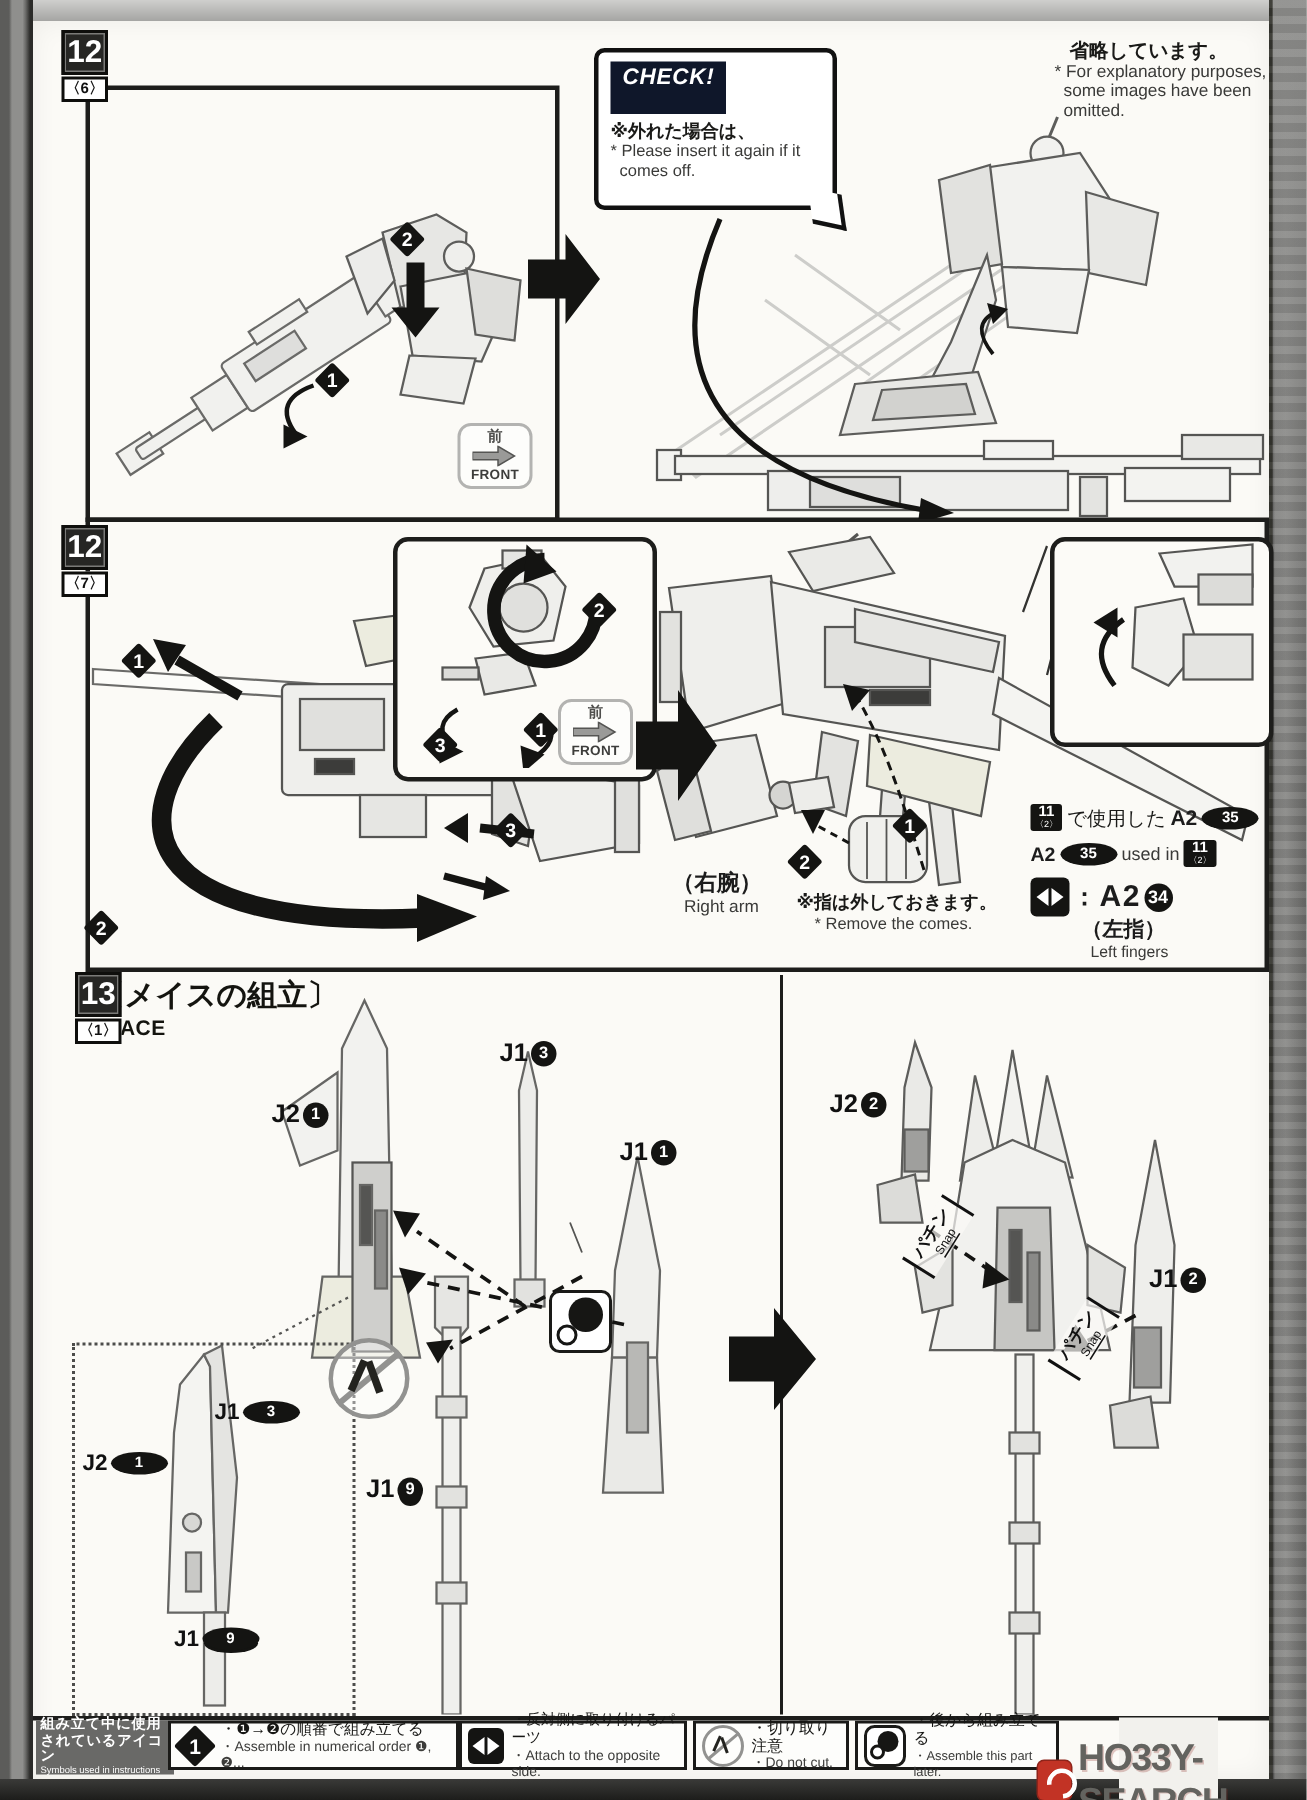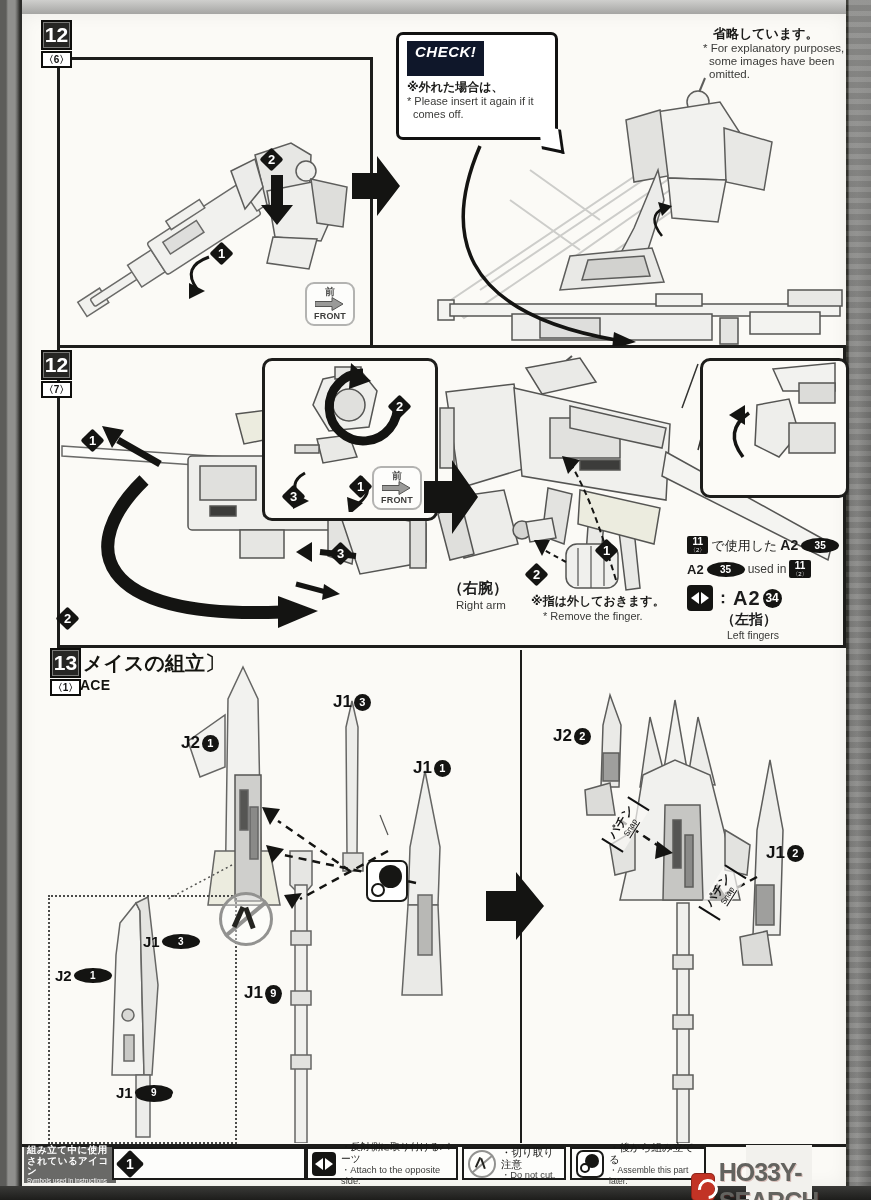--- a/index.html
+++ b/index.html
@@ -335,21 +335,21 @@
 <div class="abs dmark" style="left:596px;top:540px;">
     <span>1</span>
   </div>
 <div class="abs dmark" style="left:526px;top:564px;">
     <span>2</span>
   </div>
 
 <div class="abs" style="left:448px;top:579px;z-index:6;font-size:15px;font-weight:bold;">（右腕）</div>
 <div class="abs en11" style="left:456px;top:599px;z-index:6;font-size:11.5px;">Right arm</div>
 <div class="abs jp12" style="left:531px;top:594px;z-index:6;font-weight:bold;">※指は外しておきます。</div>
-<div class="abs en11" style="left:543px;top:610px;z-index:6;">* Remove the finger.</div>
+<div class="abs en11" style="left:543px;top:610px;z-index:6;">* Remove the comes.</div>
 
 <div class="abs" style="left:668px;top:536px;z-index:6;margin-left:19px;">
   <div style="display:flex;align-items:center;gap:3px;">
     <span class="b11">
         <span class="n">11</span>
         <span class="s">〈2〉</span>
       </span>
     <span class="jp12" style="font-weight:normal;font-size:13px;">で使用した</span>
     <span style="font-weight:bold;font-size:14px;">A2</span>
     <span class="cnum small">35</span>
@@ -527,20 +527,24 @@
 
 <div class="abs lhead" style="left:24px;top:1147px;width:86px;">
   <div class="j">組み立て中に使用</div>
   <div class="j">されているアイコン</div>
   <div class="e">Symbols used in instructions</div>
 </div>
 <div class="abs lbox" style="left:112px;top:1147px;width:194px;">
   <span class="ldia">
       <span>1</span>
     </span>
+  <span class="txt">
+    <span class="lj">・❶→❷の順番で組み立てる</span>
+    <span class="le">・Assemble in numerical order ❶, ❷...</span>
+  </span>
 </div>
 <div class="abs lbox" style="left:306px;top:1147px;width:152px;">
   <span class="opp" style="width:24px;height:24px;">
       <i class="l"></i>
       <i class="r"></i>
     </span>
   <span class="txt">
     <span class="lj" style="font-size:9.8px;">・反対側に取り付けるパーツ</span>
     <span class="le">・Attach to the opposite side.</span>
   </span>

